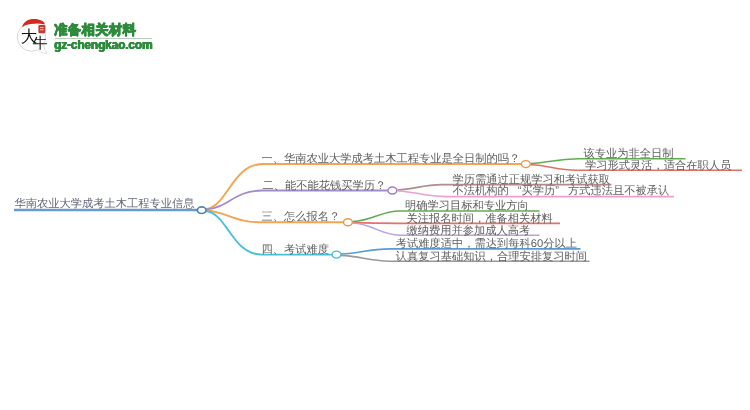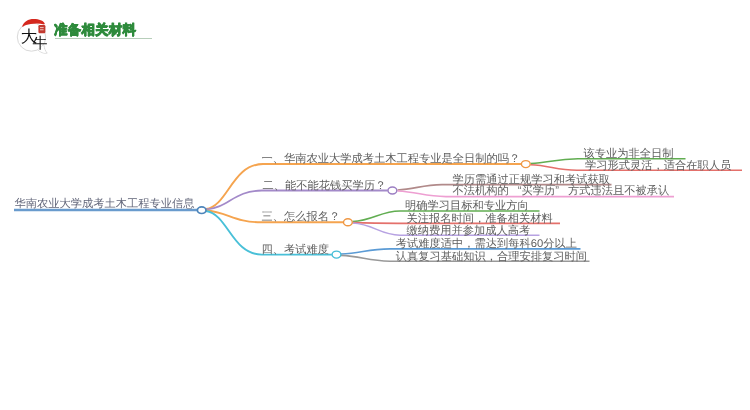--- a/index.html
+++ b/index.html
@@ -72,13 +72,14 @@
     <text x="452.5" y="194">不法机构的<tspan dx="9">“买学历”</tspan><tspan dx="9">方式违法且不被承认</tspan></text>
     <text x="405" y="209.2">明确学习目标和专业方向</text>
     <text x="406.5" y="222">关注报名时间，准备相关材料</text>
     <text x="406.5" y="233.6">缴纳费用并参加成人高考</text>
     <text x="395.8" y="247">考试难度适中，需达到每科60分以上</text>
     <text x="395.8" y="260">认真复习基础知识，合理安排复习时间</text>
   </g>
 </svg>
 <div class="logo-title">准备相关材料</div>
 <div class="logo-div"></div>
+<div class="logo-url">gz-chengkao.com</div>
 </div>
 
 </body></html>

